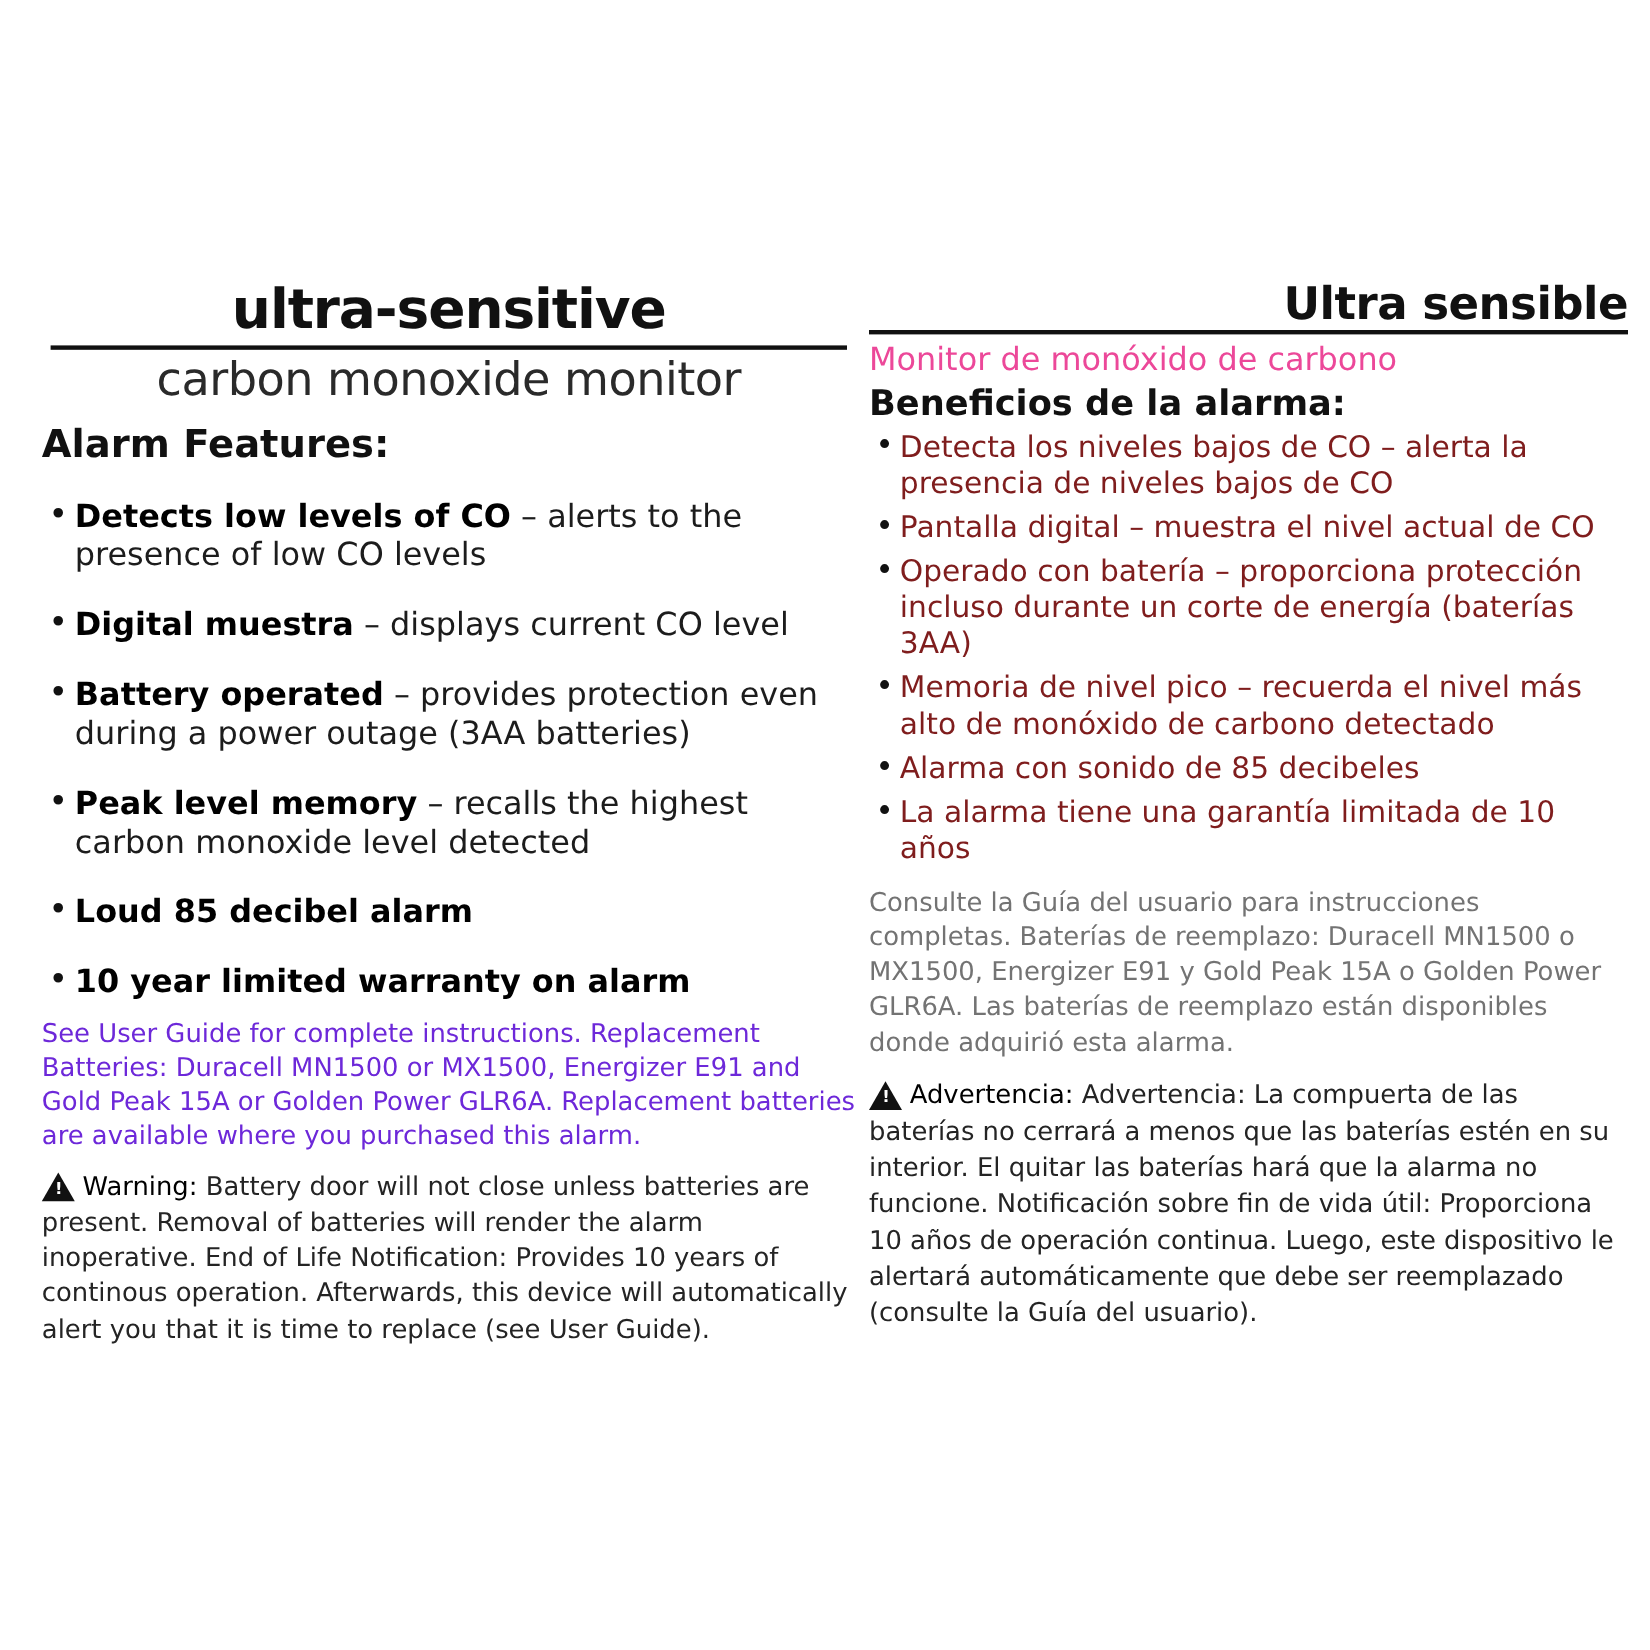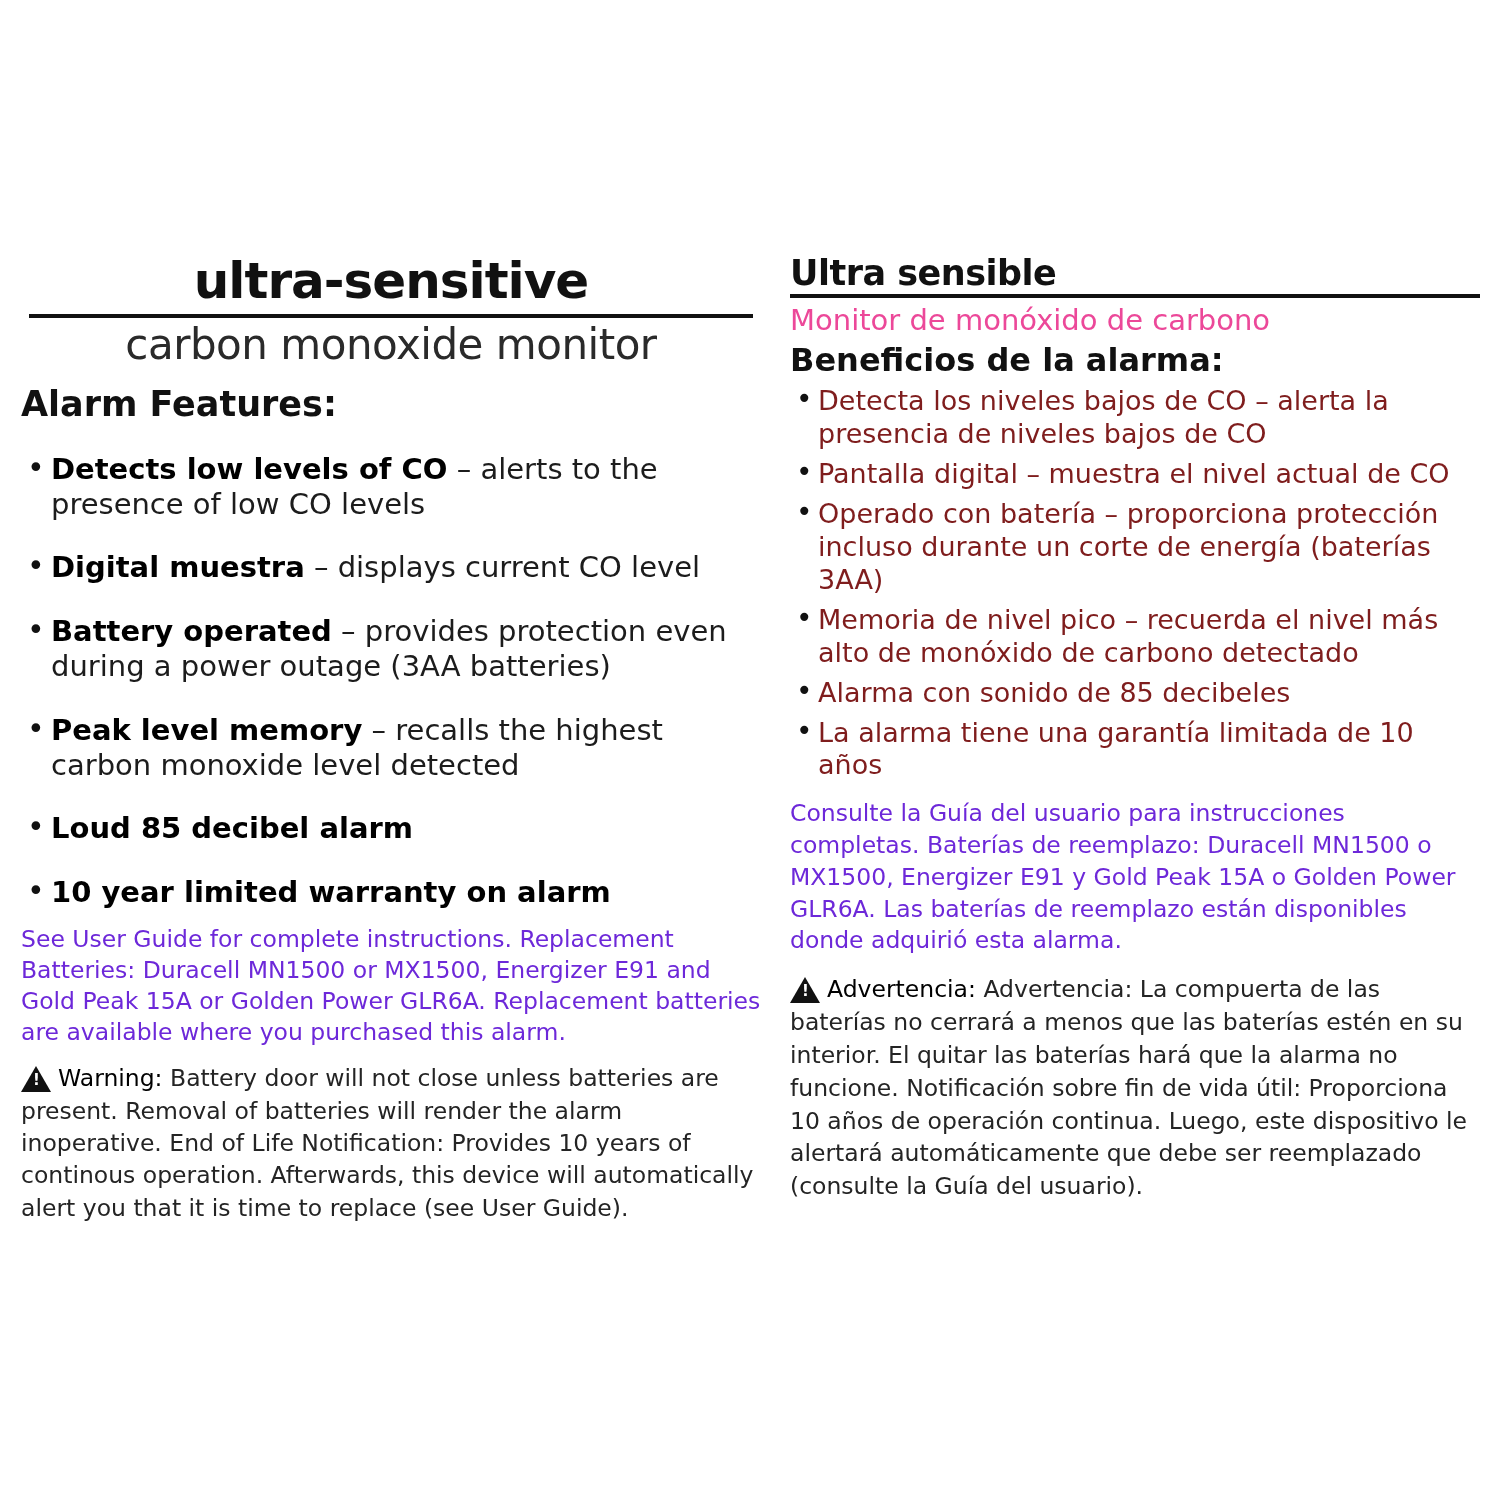--- a/index.html
+++ b/index.html
@@ -23,21 +23,21 @@
     top: 255px;
     width: 1500px;
     height: 990px;
     background: #ffffff;
   }
 
   .col {
     position: absolute;
     top: 0;
   }
-  .col-en { left: 21px; width: 740px; }
+  .col-en { left: 38px; width: 740px; }
   .col-es { left: 790px; width: 690px; }
 
   
   .headline-en {
     font-family: "DejaVu Sans", sans-serif;
     font-weight: bold;
     font-size: 50px;
     letter-spacing: -1px;
     color: #111;
     text-align: center;
@@ -128,23 +128,23 @@
   }
   .warn-label {
     font-weight: normal;
     color: #000;
   }
 
   
   .headline-es {
     font-family: "DejaVu Sans", sans-serif;
     font-weight: bold;
-    font-size: 35px;
-    color: #111;
-    text-align: left;
+    font-size: 41px;
+    color: #111;
+    text-align: right;
     letter-spacing: -0.5px;
     line-height: 1.05;
   }
   .rule-es {
     border-bottom: 4px solid #111;
     margin: 2px 0 6px 0;
   }
   .subhead-es {
     font-size: 29px;
     color: #ec4899;
@@ -174,21 +174,21 @@
     content: "\2022";
     position: absolute;
     left: 6px;
     top: -3px;
     font-size: 28px;
     color: #111;
   }
   .fineprint-es {
     font-size: 23.5px;
     line-height: 1.35;
-    color: #6d28d9;
+    color: #737373;
     margin-top: 16px;
   }
   .warn-block-es {
     font-size: 23.5px;
     line-height: 1.4;
     color: #242424;
     margin-top: 16px;
   }
 </style>
 </head>

